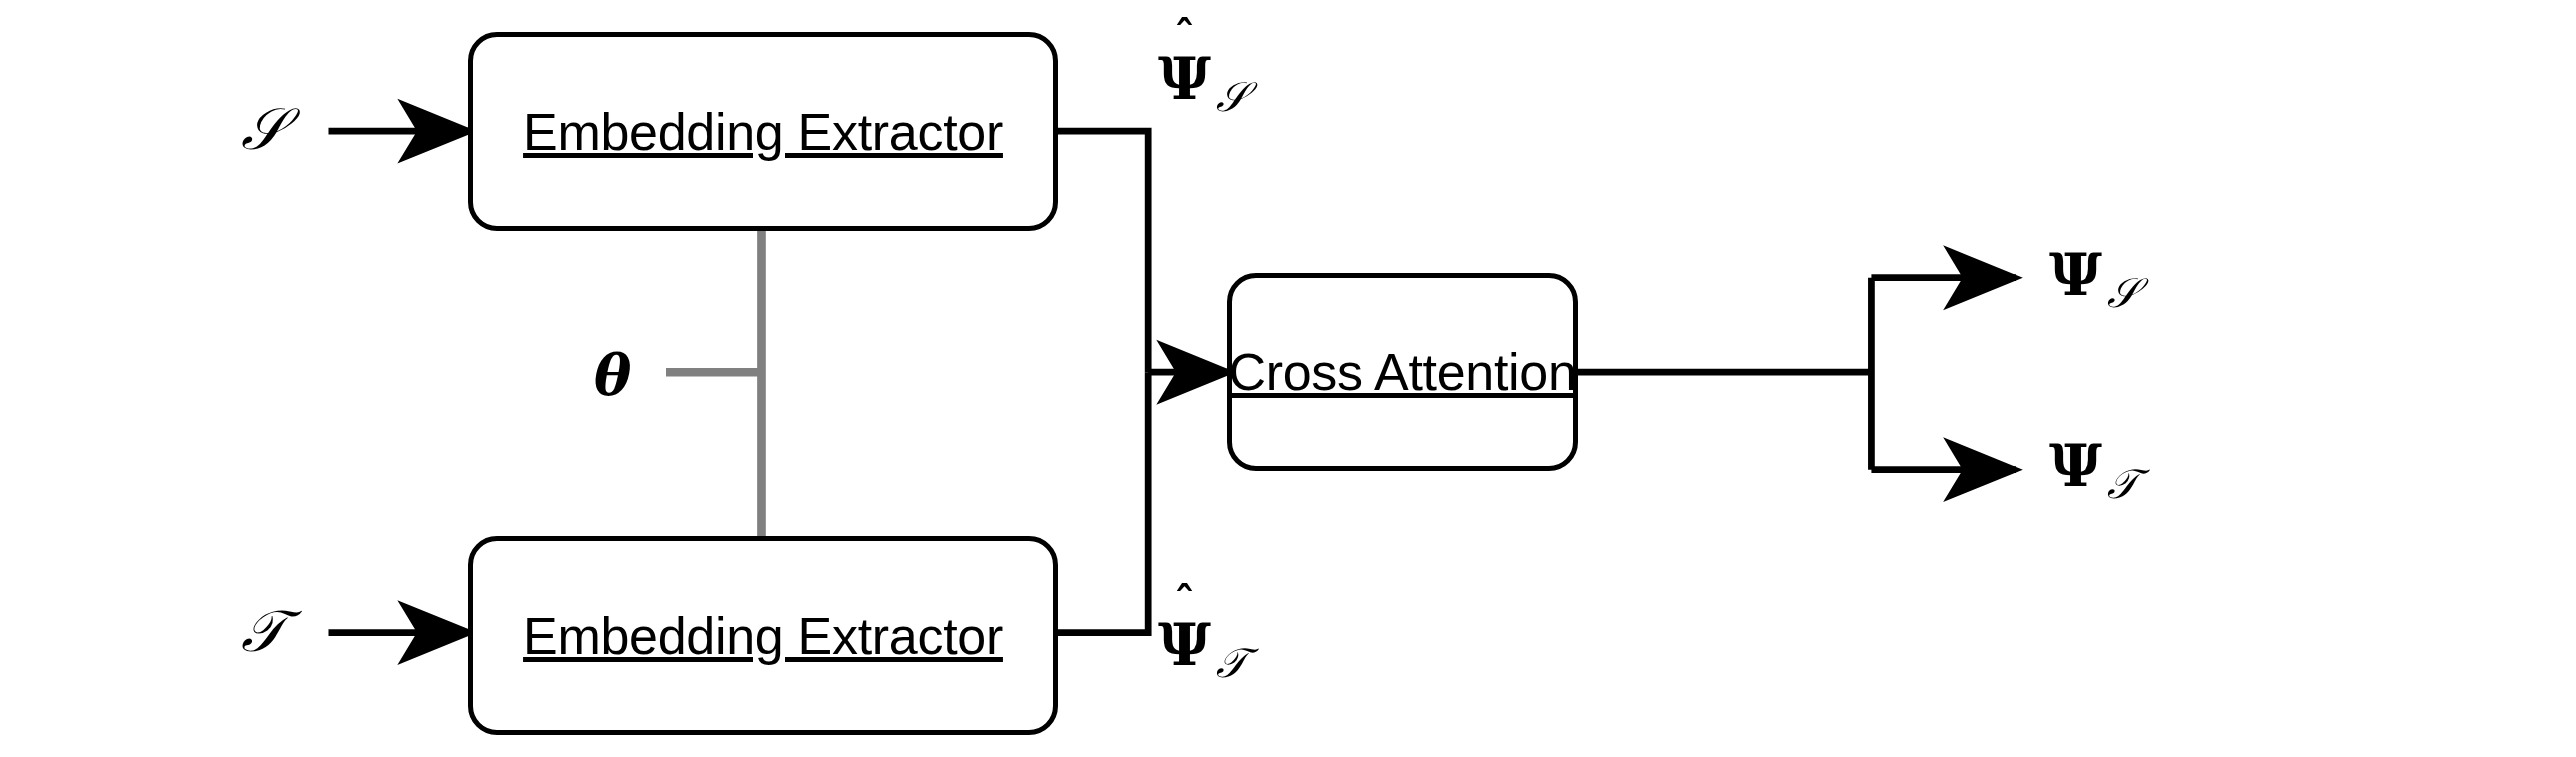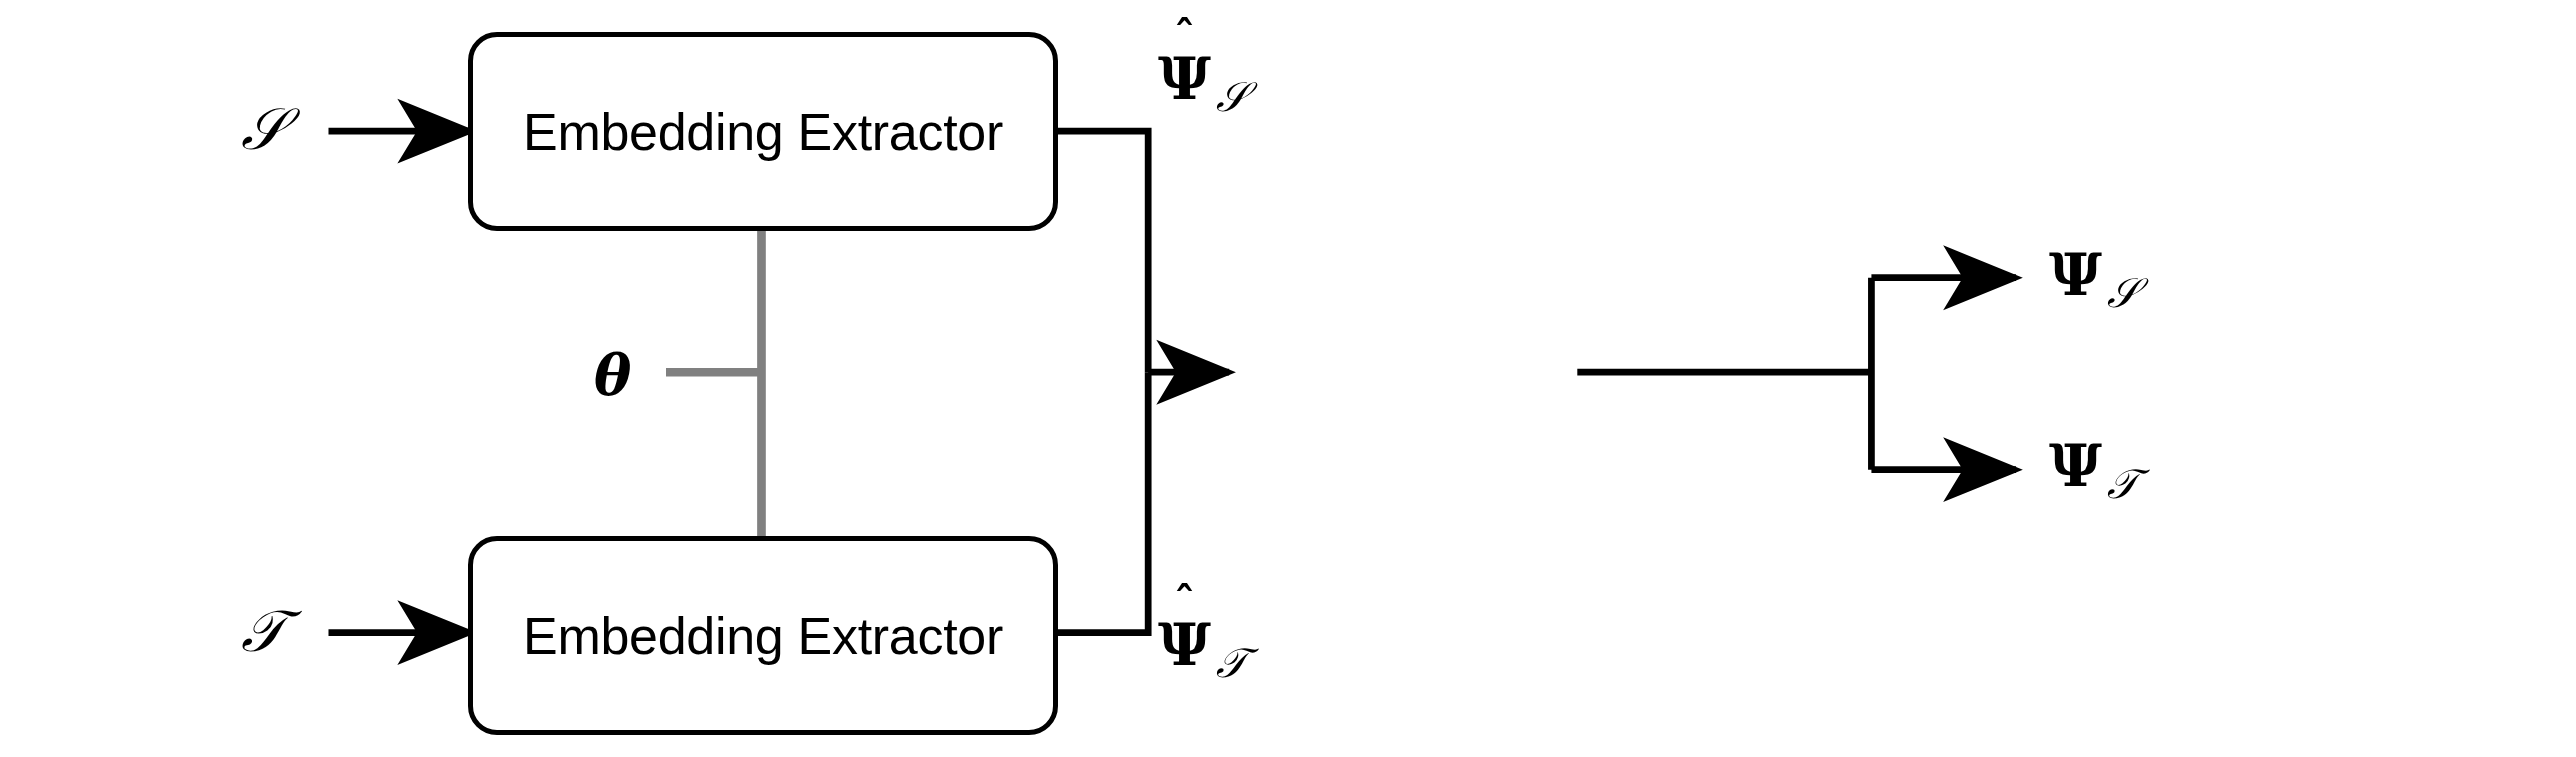--- a/index.html
+++ b/index.html
@@ -31,20 +31,21 @@
     display: flex;
     align-items: center;
     justify-content: center;
   }
   .node-label {
     font-family: "Liberation Sans", sans-serif;
     font-size: 52px;
     color: #000000;
     white-space: nowrap;
     letter-spacing: -0.3px;
+    text-decoration: underline;
   }
   .math-label {
     position: absolute;
     font-family: "DejaVu Serif", serif;
     color: #000000;
     white-space: nowrap;
     line-height: 1;
     display: flex;
     align-items: baseline;
   }
@@ -150,20 +151,23 @@
   </div>
 
   <div class="math-label" style="left:1158px; top:616px;">
     <span class="psi-main">
       <span class="psi-hat">ˆ</span>
       <span>Ψ</span>
     </span>
     <span class="sub">𝒯</span>
   </div>
 
+  <div class="node-box" style="left:1227px; top:273px; width:351px; height:198px;">
+    <span class="node-label">Cross Attention</span>
+  </div>
 
   <div class="math-label" style="left:2049px; top:246px;">
     <span class="psi-main">Ψ</span>
     <span class="sub">𝒮</span>
   </div>
 
   <div class="math-label" style="left:2049px; top:437px;">
     <span class="psi-main">Ψ</span>
     <span class="sub">𝒯</span>
   </div>

